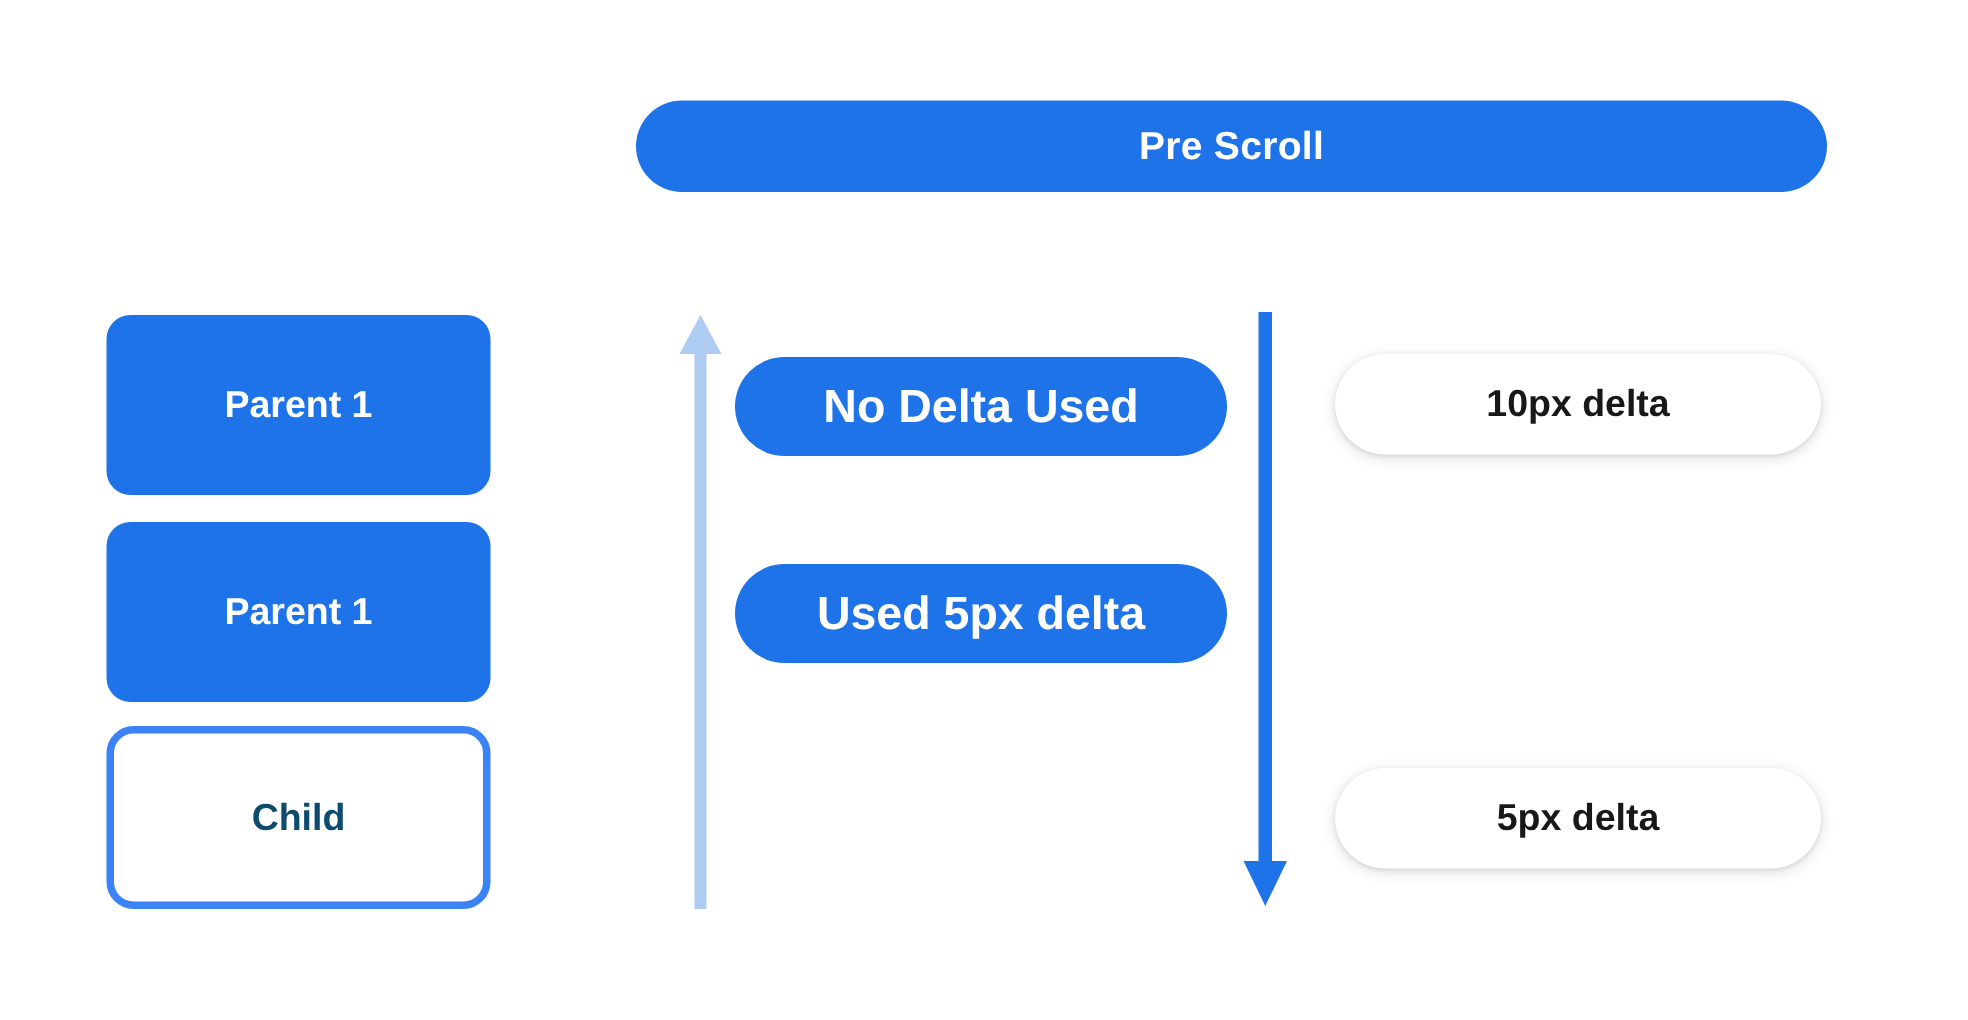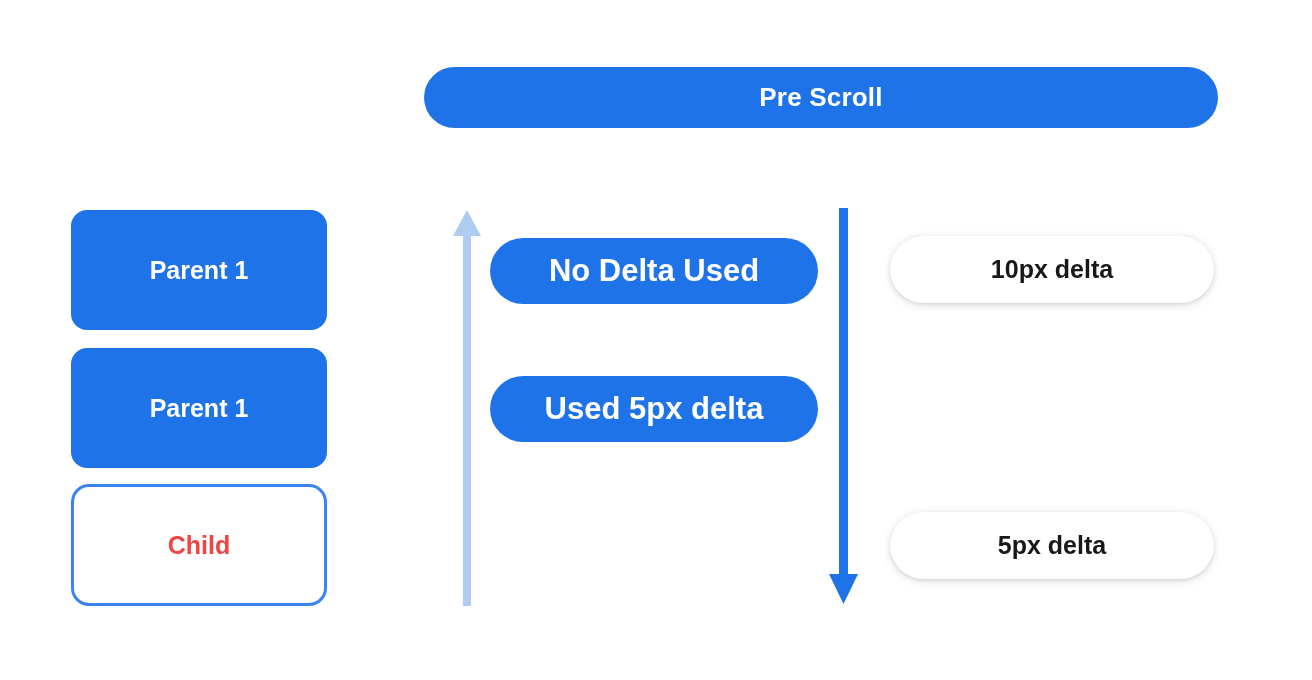--- a/index.html
+++ b/index.html
@@ -57,22 +57,22 @@
     border-radius: 16px;
     font-size: 25px;
     font-weight: 700;
   }
   .stack-box.filled {
     background: #1f73e8;
     color: #ffffff;
   }
   .stack-box.outlined {
     background: #ffffff;
-    color: #ef4444;
-    border: 3px solid #3b82f6;
+    color: #0c4a6e;
+    border: 5px solid #3b82f6;
     border-radius: 18px;
   }
   #box-parent2 { top: 210px; }
   #box-parent1 { top: 348px; }
   #box-child   { top: 484px; height: 122px; }
 
   
   .mid-pill {
     left: 490px;
     width: 328px;

